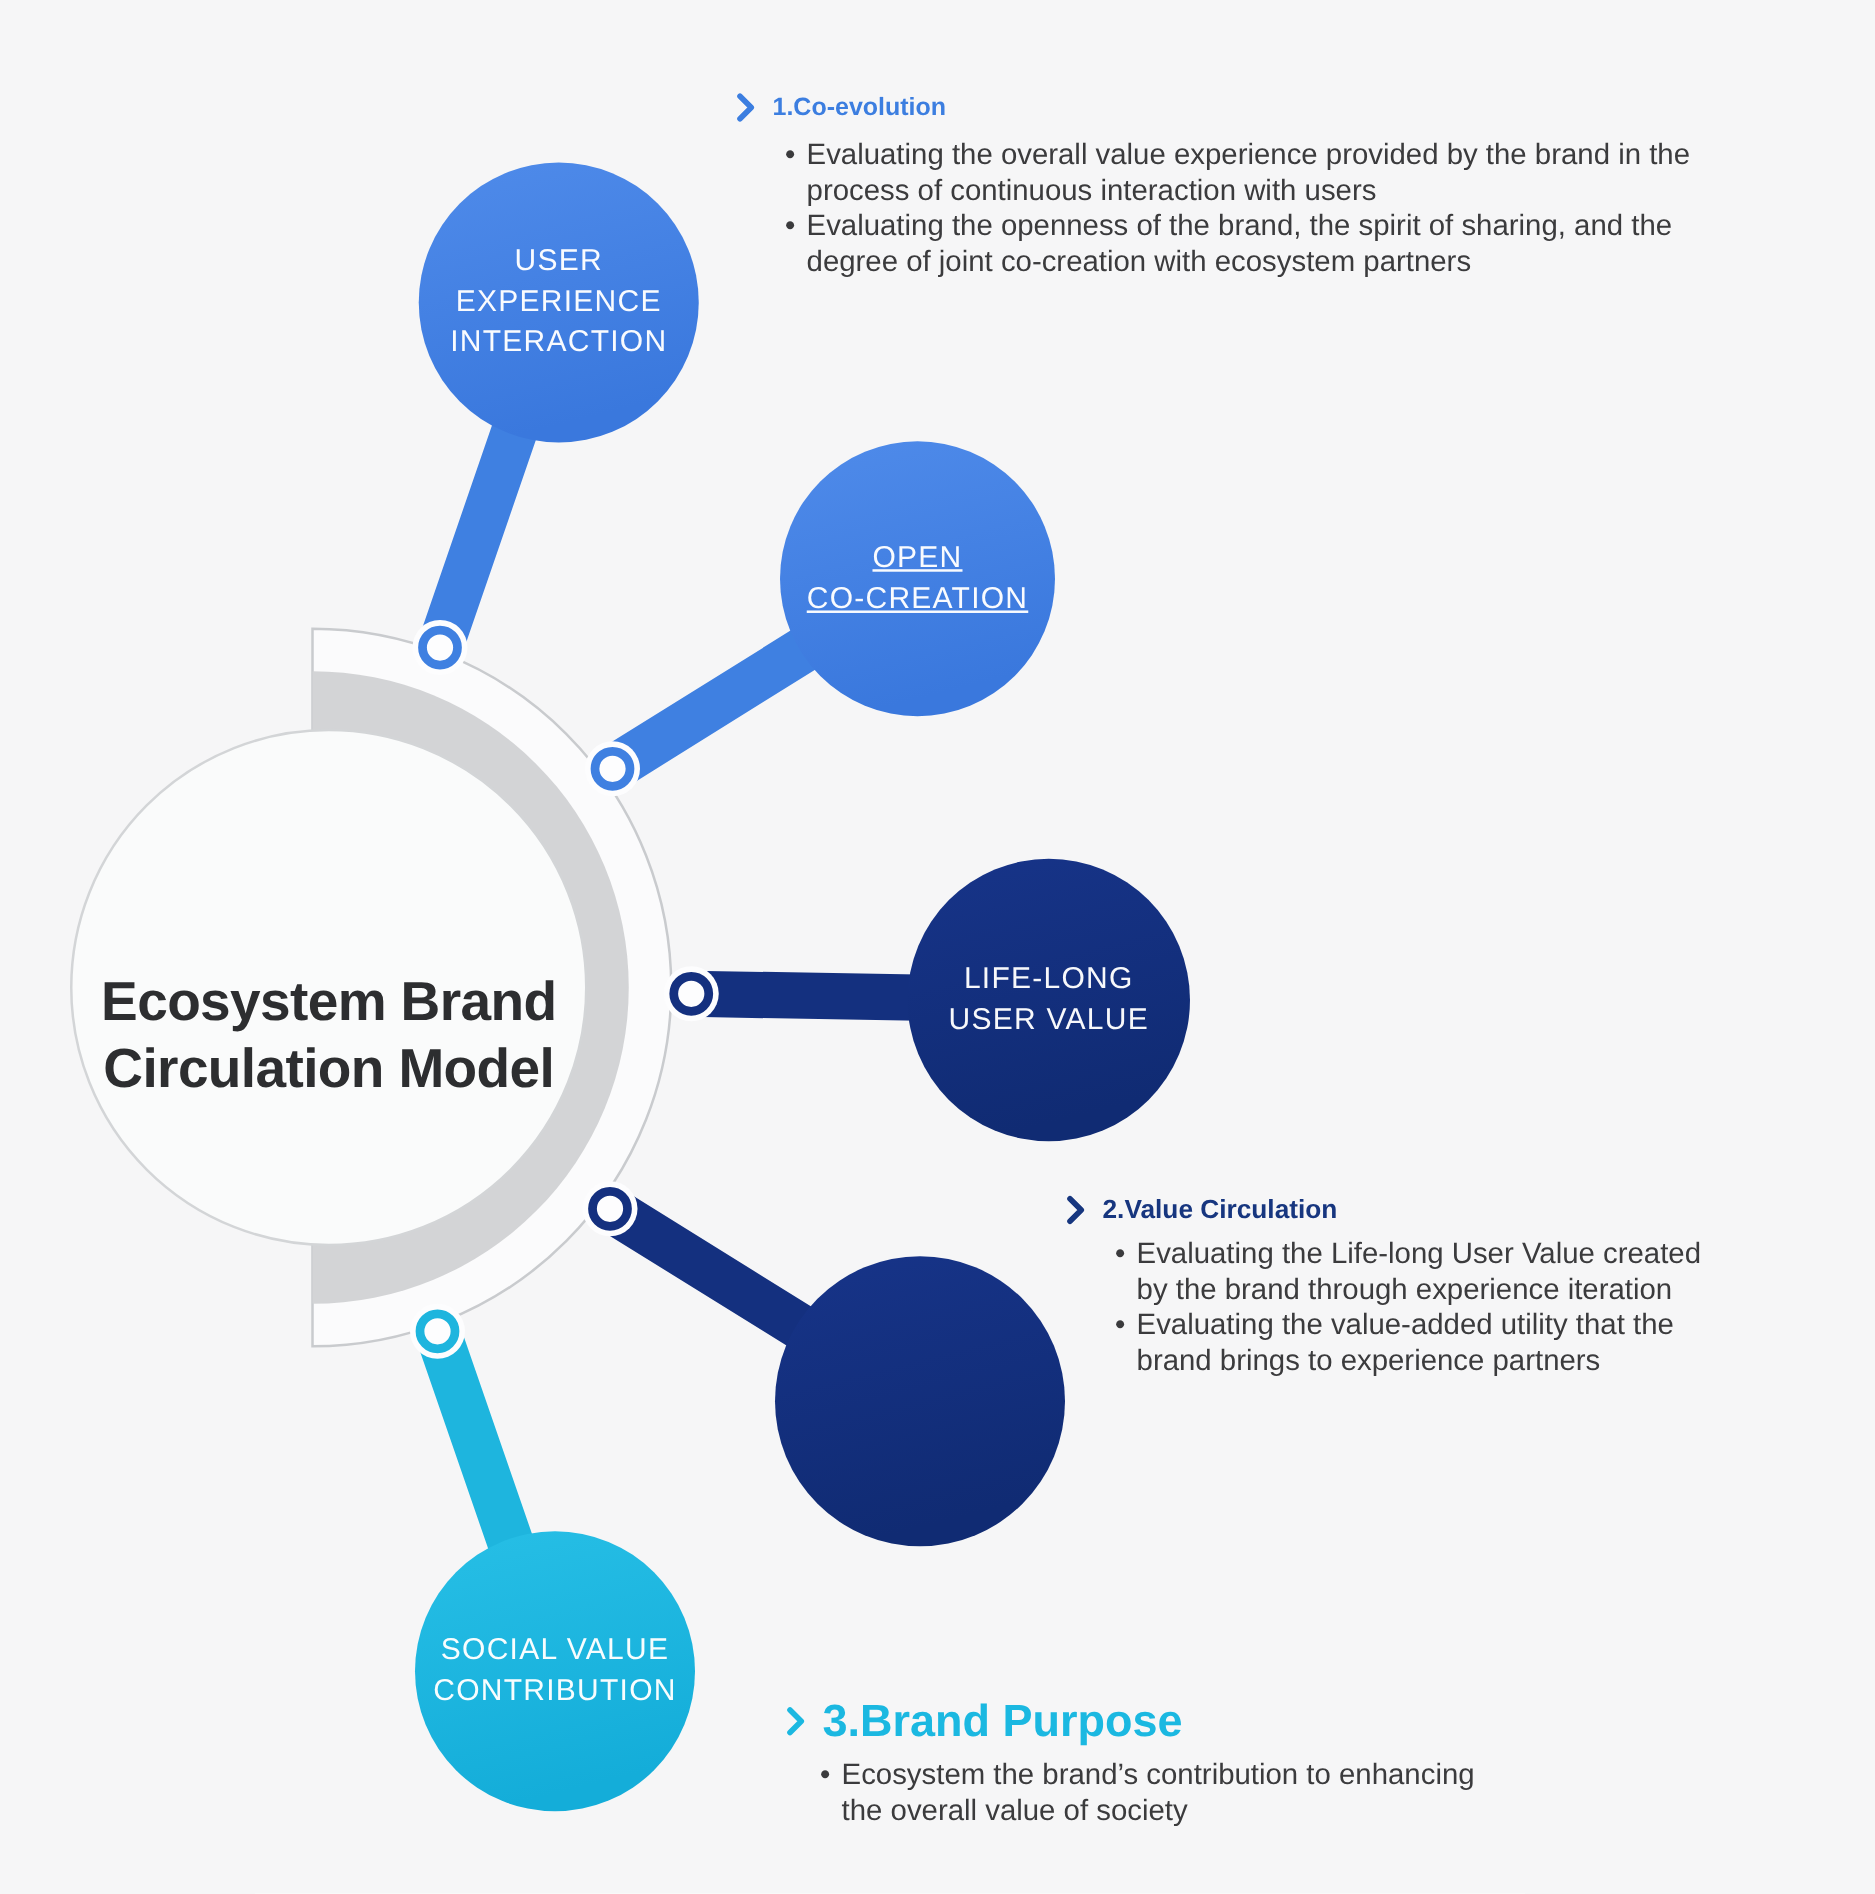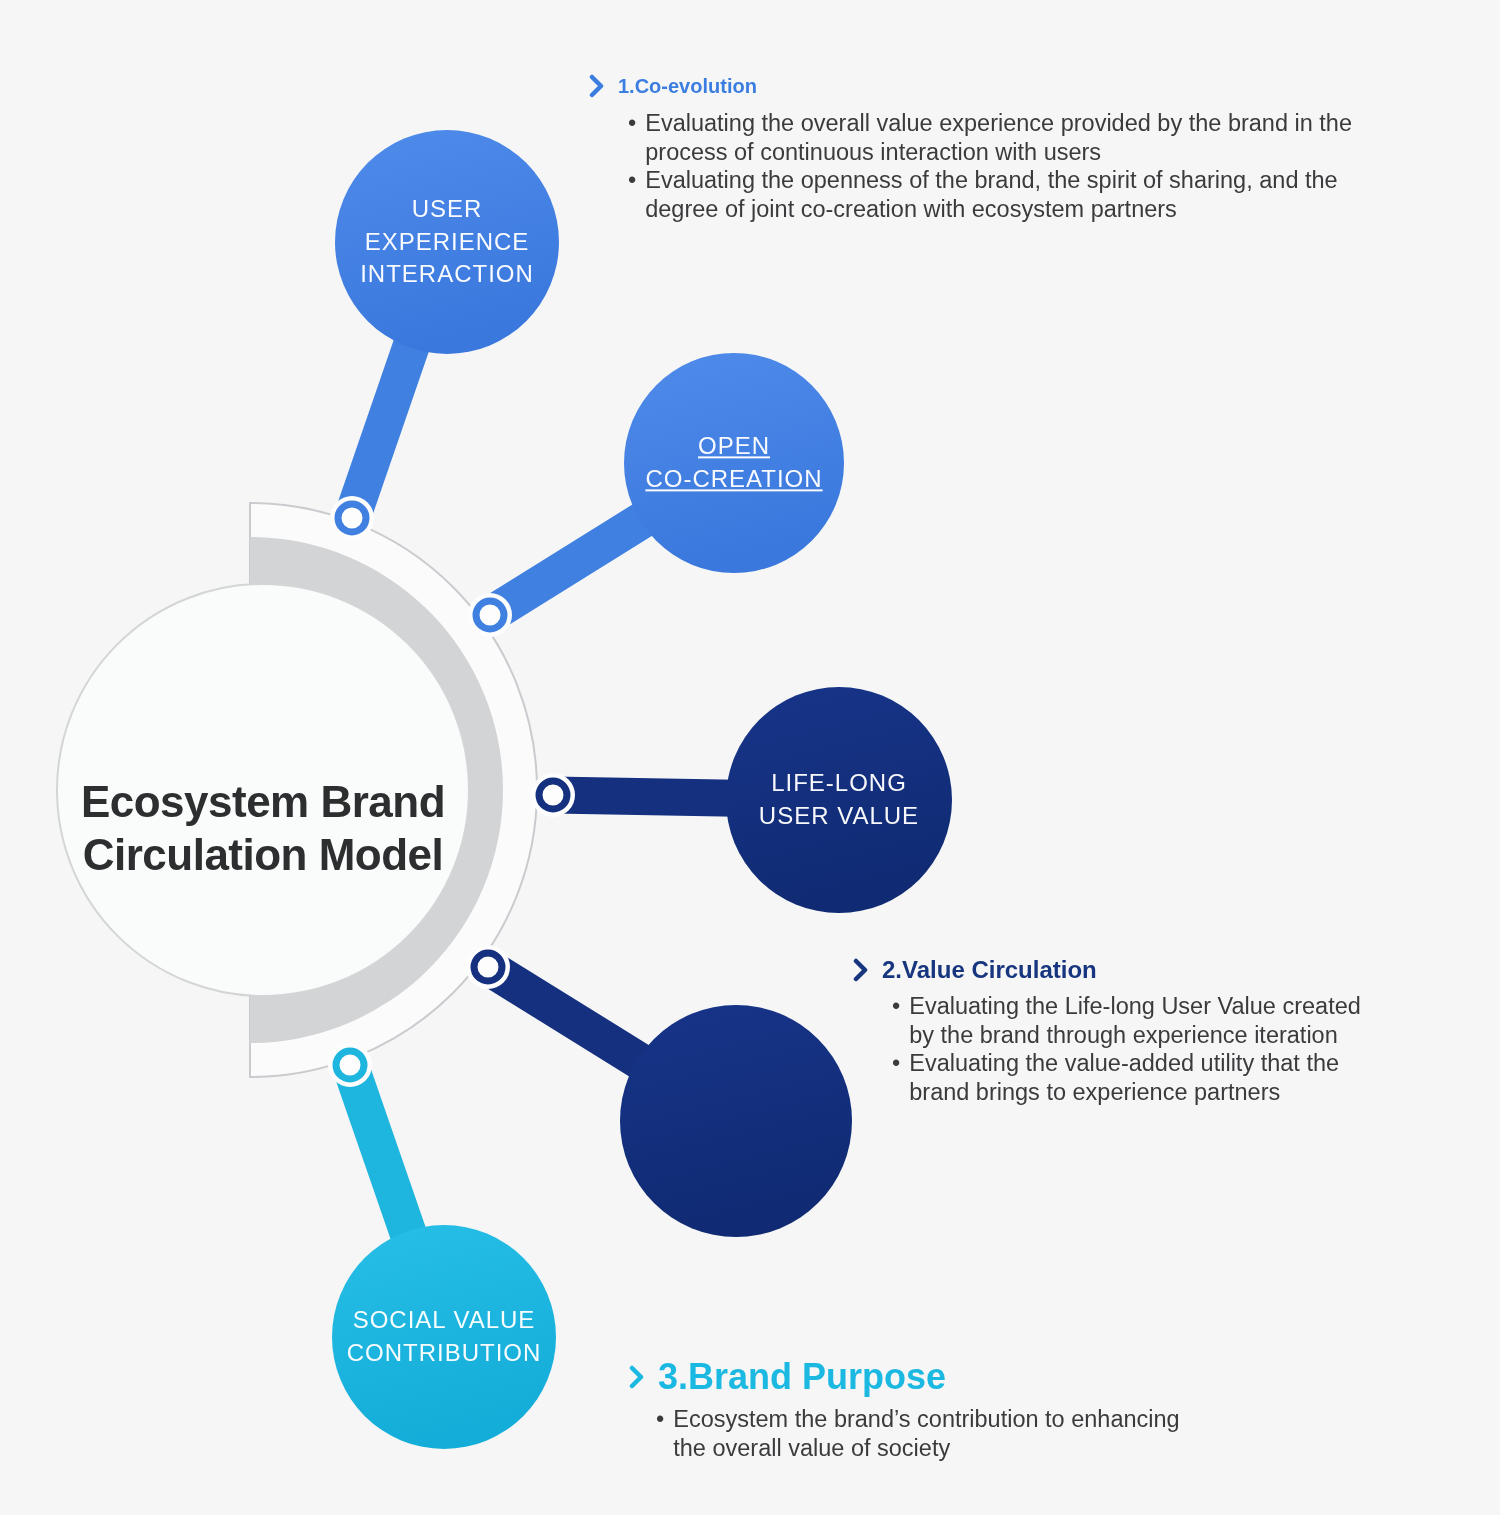--- a/index.html
+++ b/index.html
@@ -31,21 +31,21 @@
     font-size:24px;line-height:1.36;font-weight:400;
     letter-spacing:1px;
   }
   .node-label span{display:block;white-space:nowrap;}
 
   .section{position:absolute;z-index:2;}
   .sec-head{display:flex;align-items:center;gap:13px;}
   .sec-head .chev{flex:0 0 auto;display:block;}
   .sec-head .head-txt{font-weight:700;}
   .sec1 .head-txt{color:#3C7EE0;font-size:20px;}
-  .sec2 .head-txt{color:#17367F;font-size:24px;}
+  .sec2 .head-txt{color:#17367F;font-size:21px;}
   .sec3 .head-txt{color:#1BB8E1;font-size:36px;}
 
   .bullets{color:#3B3B3D;font-size:23.5px;line-height:28.5px;}
   .sec1 .bullets{margin:11px 0 0 40px;width:742px;}
   .sec2 .bullets{margin:8px 0 0 40px;width:470px;}
   .sec3 .bullets{margin:7px 0 0 28px;width:548px;}
   .bullet-row{display:flex;gap:9px;}
   .bullet-row .dot{flex:0 0 auto;}
 </style>
 </head>

